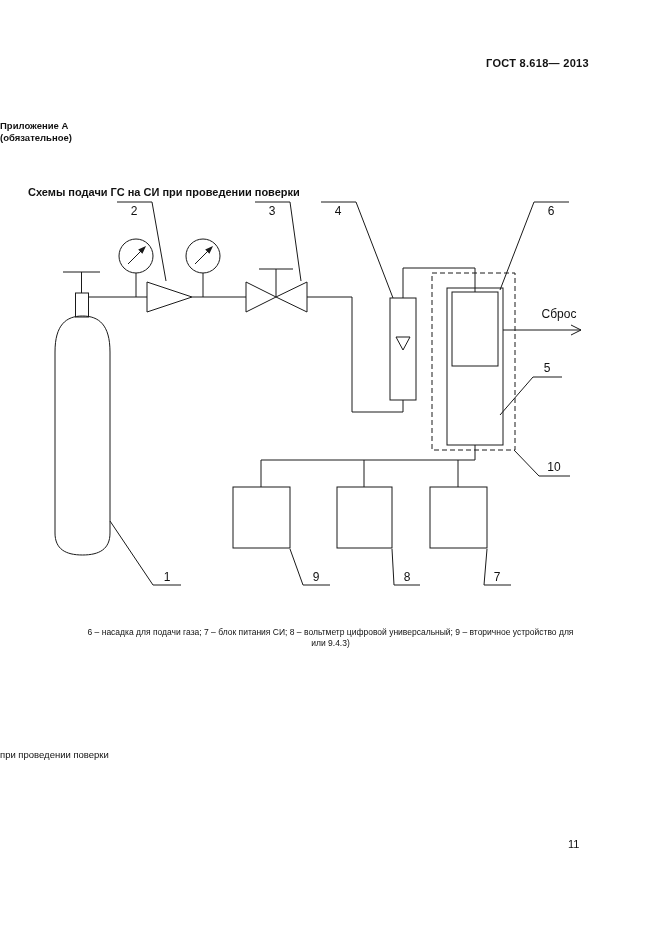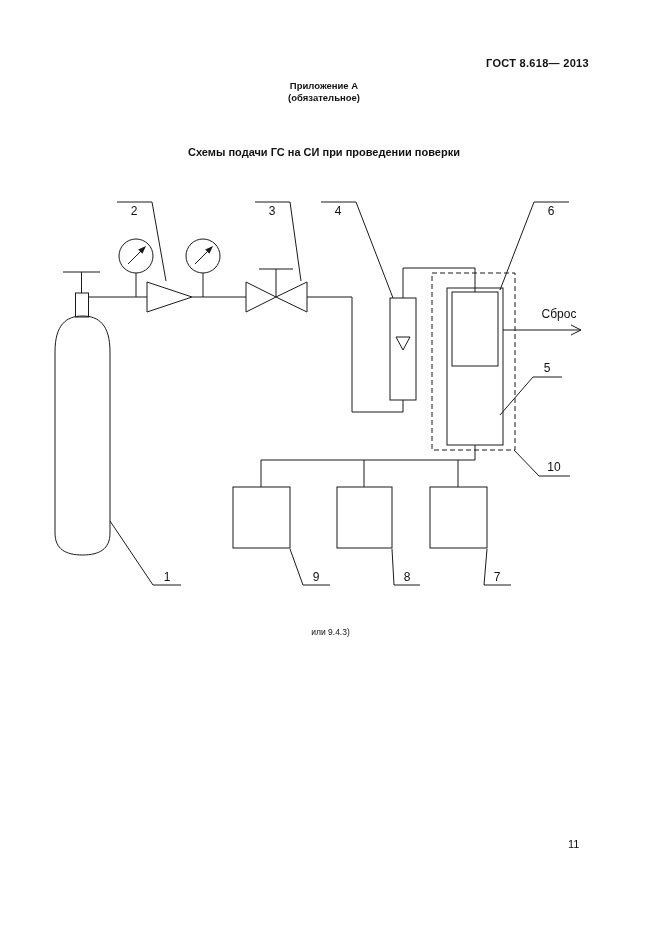--- a/index.html
+++ b/index.html
@@ -10,23 +10,23 @@
     font-family: "Liberation Sans", sans-serif;
     color: #111;
     overflow: hidden;
   }
   .abs { position: absolute; }
   .gost-header {
     top: 57px; left: 486px;
     font-size: 11px; font-weight: bold; letter-spacing: .3px;
     white-space: nowrap;
   }
-  .centerband { left: 8px; width: 632px; text-align: center; }
+  .centerband { left: 0; width: 632px; text-align: left; margin-top: 40px; }
   .appendix { top: 80px; font-size: 9.5px; font-weight: bold; line-height: 12px; }
-  .doc-title { top: 146px; font-size: 11px; font-weight: bold; }
+  .doc-title { top: 146px; font-size: 11px; font-weight: bold; padding-left: 28px; }
   .legend {
     top: 627px; left: 0; width: 661px;
     text-align: center; font-size: 8.5px; line-height: 11.2px;
     white-space: nowrap;
   }
   .caption { top: 708px; font-size: 9.5px; line-height: 13px; }
   .pagenum { top: 838px; left: 568px; font-size: 11px; }
   svg.diagram { top: 0; left: 0; }
   svg text { font-family: "Liberation Sans", sans-serif; font-size: 12px; fill: #111; }
 </style>
@@ -127,19 +127,21 @@
     <text x="554" y="471">10</text>
     <text x="167" y="581">1</text>
     <text x="316" y="581">9</text>
     <text x="407" y="581">8</text>
     <text x="497" y="581">7</text>
     <text x="559" y="318">Сброс</text>
   </g>
 </svg>
 
 <div class="abs legend">
+  <div>6 – насадка для подачи газа; 7 – блок питания СИ; 8 – вольтметр цифровой универсальный; 9 – вторичное устройство для</div>
   <div>или 9.4.3)</div>
 </div>
 
 <div class="abs centerband caption">
+  <div>при проведении поверки</div>
 </div>
 
 <div class="abs pagenum">11</div>
 
 </body></html>

